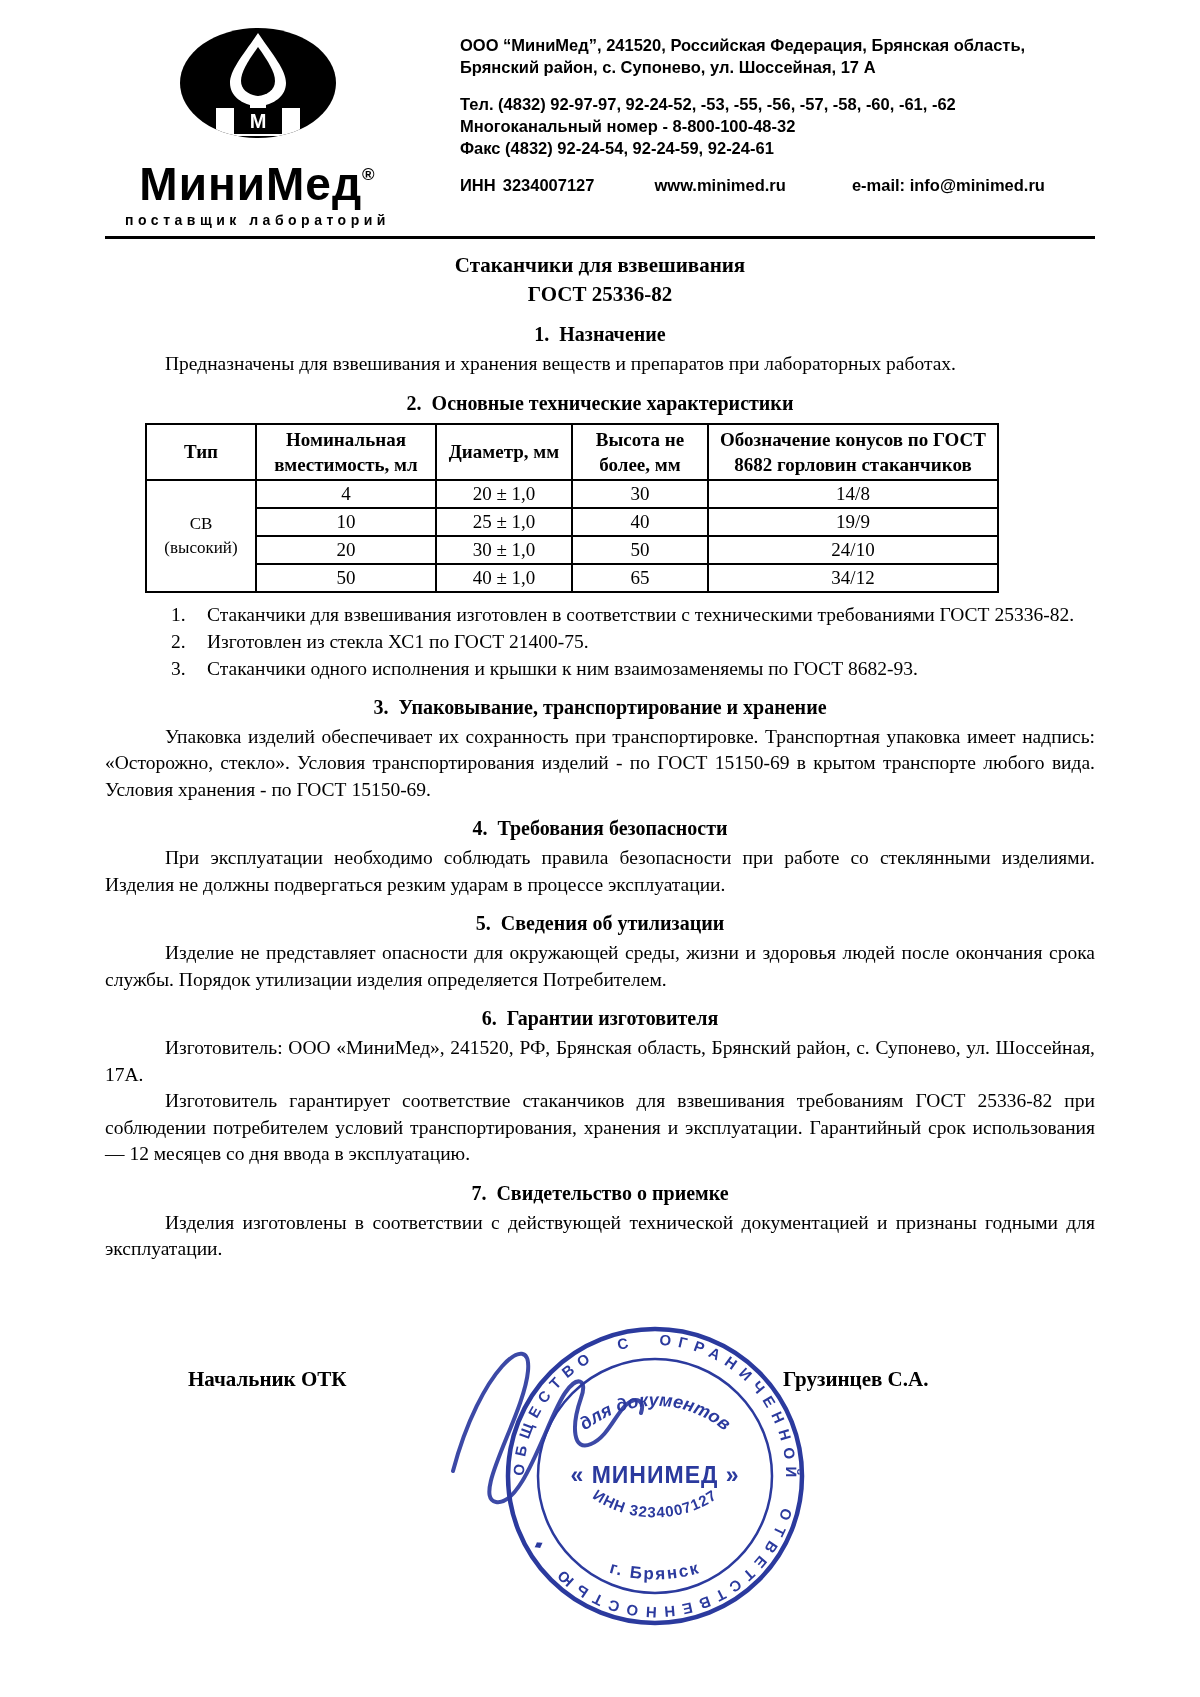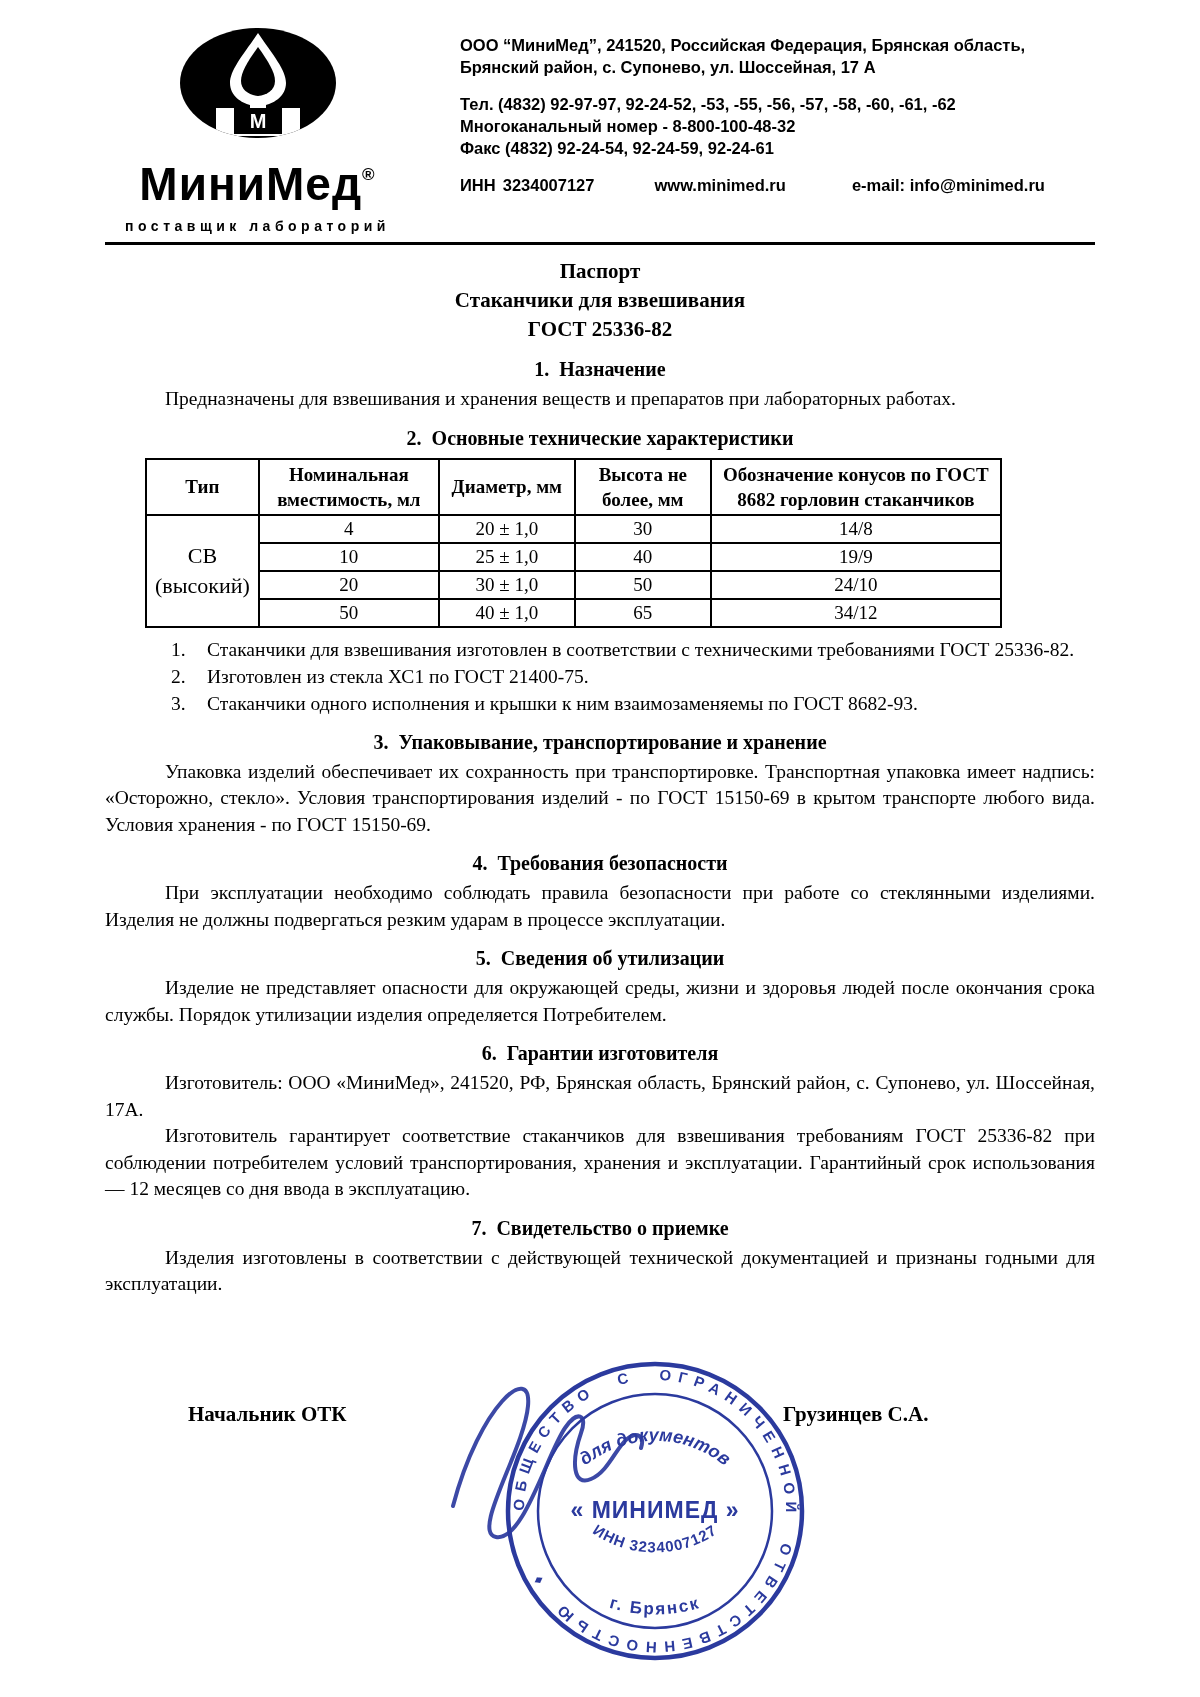--- a/index.html
+++ b/index.html
@@ -18,21 +18,21 @@
   .logo svg { display: block; margin: 0 auto; }
   .brand-line {
     font-family: "Liberation Sans", sans-serif;
     font-weight: 700; font-size: 46px; line-height: 44px;
     letter-spacing: 1px; margin-top: 15px; white-space: nowrap;
   }
   .reg { font-size: 17px; vertical-align: 20px; font-weight: 700; }
   .tagline {
     font-family: "Liberation Sans", sans-serif;
     font-weight: 700; font-size: 14px; letter-spacing: 4.5px;
-    margin-top: 12px; white-space: nowrap;
+    margin-top: 6px; white-space: nowrap;
   }
   .info {
     margin-left: 50px; padding-top: 8px;
     font-family: "Liberation Sans", sans-serif;
     font-weight: 700; font-size: 16.5px; line-height: 22px;
     white-space: nowrap;
   }
   .info .grp { margin-bottom: 15px; }
   .inn-row { display: flex; margin-top: 14px; align-items: baseline; }
   .inn-val { font-weight: 700; margin-left: 7px; }
@@ -45,21 +45,21 @@
   .title-block { text-align: center; margin-top: 12px; }
   .title-line { font-weight: 700; font-size: 21px; line-height: 29px; }
   .sec-head { text-align: center; font-weight: 700; font-size: 20px; margin: 14px 0 5px 0; }
   .para { font-size: 19.5px; line-height: 26.5px; text-align: justify; text-indent: 60px; }
 
   
   table.tbl { border-collapse: collapse; margin: 8px 4px 8px 40px; font-size: 19px; table-layout: fixed; }
   .tbl th, .tbl td { border: 2px solid #000; text-align: center; vertical-align: middle; padding: 1px 8px; }
   .tbl th { font-weight: 700; height: 56px; line-height: 25px; }
   .tbl td { height: 28px; font-weight: 400; }
-  .type-cell { white-space: pre-line; font-size: 22px; line-height: 30px; }
+  .type-cell { white-space: pre-line; font-size: 17px; line-height: 24px; }
 
   
   .notes { margin: 2px 0 0 66px; font-size: 19.5px; line-height: 27px; }
   .note-item { display: flex; }
   .note-num { width: 36px; flex: 0 0 auto; }
 
   
   .sig-row { position: relative; margin-top: 56px; height: 430px; }
   .sig-left  { position: absolute; left: 40px;  top: 48px; font-weight: 700; font-size: 21px; margin-left: 43px; }
   .sig-right { position: absolute; left: 678px; top: 48px; font-weight: 700; font-size: 21px; }
@@ -105,21 +105,20 @@
         <span class="inn-val">3234007127</span>
         <span class="site">www.minimed.ru</span>
         <span class="email">e-mail: info@minimed.ru</span>
       </div>
     </div>
   </div>
 
   <div class="rule"></div>
 
   <div class="title-block">
-    <div class="title-line">Паспорт</div>
     <div class="title-line">Стаканчики для взвешивания</div>
     <div class="title-line">ГОСТ 25336-82</div>
   </div>
 
   <div class="sec-head">1. Назначение</div>
   <div class="para">Предназначены для взвешивания и хранения веществ и препаратов при лабораторных работах.</div>
 
   <div class="sec-head">2. Основные технические характеристики</div>
   <table class="tbl">
     <colgroup>

